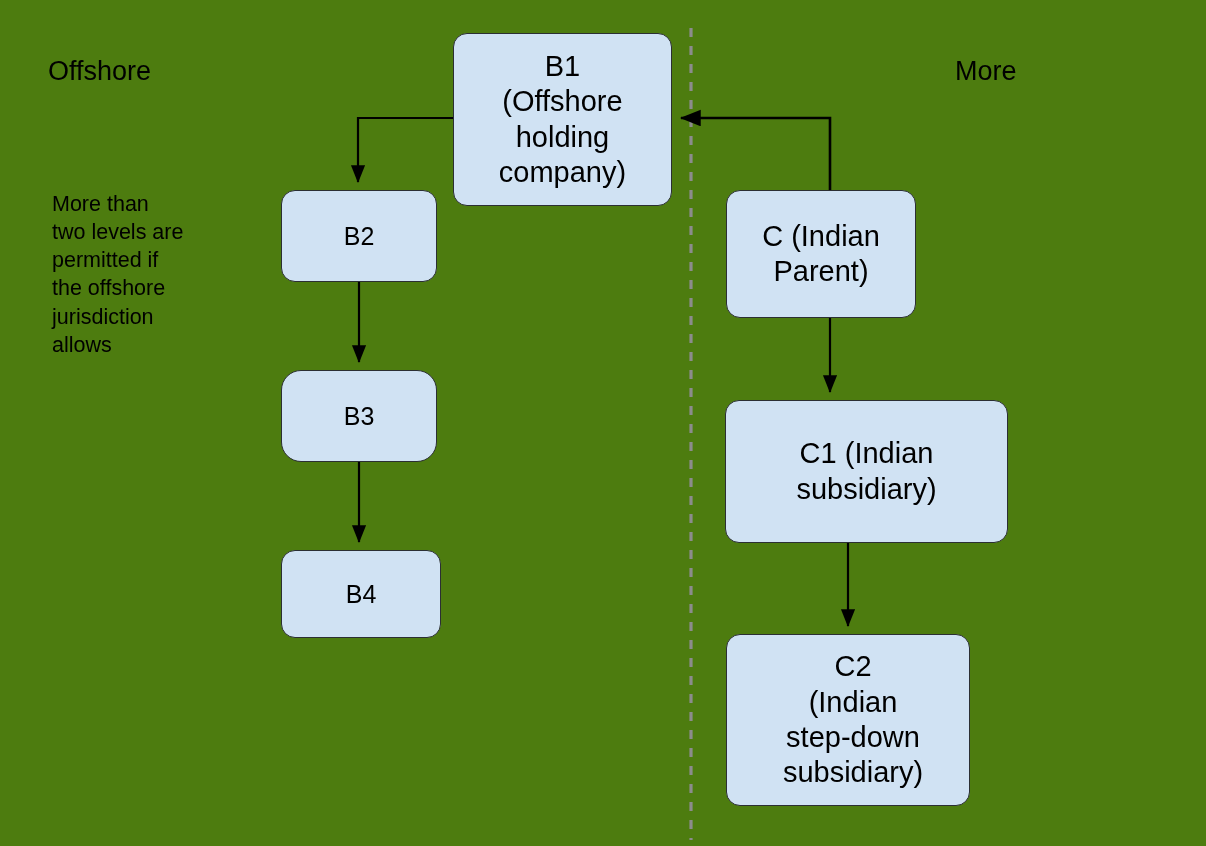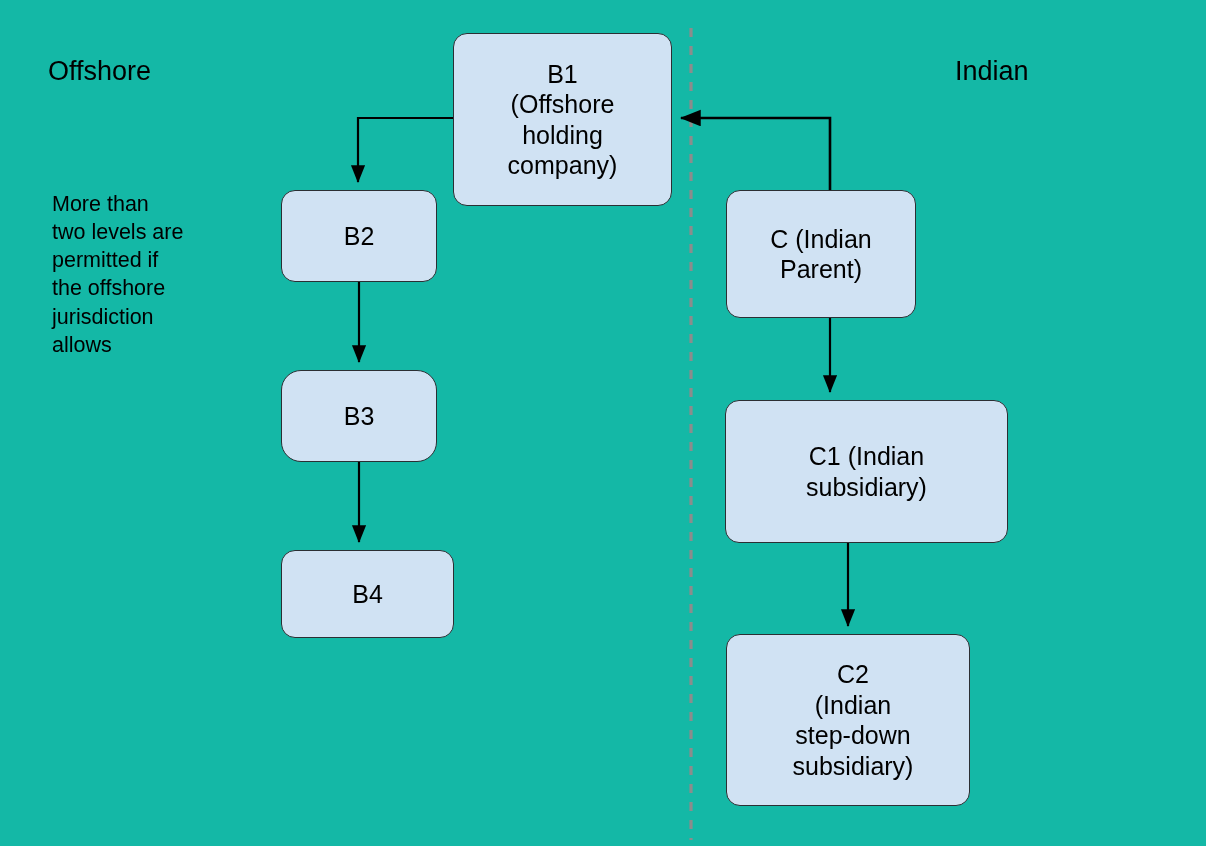--- a/index.html
+++ b/index.html
@@ -4,21 +4,21 @@
 <style>
   html, body {
     margin: 0;
     padding: 0;
     background: #ffffff;
   }
   #canvas {
     position: relative;
     width: 1206px;
     height: 846px;
-    background: #14b8a6;
+    background: #4d7c0f;
     overflow: hidden;
     font-family: "Liberation Sans", sans-serif;
   }
   #edges {
     position: absolute;
     left: 0;
     top: 0;
     width: 1206px;
     height: 846px;
     pointer-events: none;
@@ -40,21 +40,21 @@
   .node {
     position: absolute;
     box-sizing: border-box;
     background: #d0e2f3;
     border: 1.6px solid #2b2f33;
     border-radius: 14px;
     display: flex;
     align-items: center;
     justify-content: center;
     text-align: center;
-    font-size: 25px;
+    font-size: 29px;
     color: #000000;
     line-height: 1.22;
     white-space: pre-line;
     padding: 2px 6px;
   }
   .node-small {
     font-size: 25px;
   }
 </style>
 </head>
@@ -79,39 +79,39 @@
 
     <path d="M359,462 L359,542" fill="none" stroke="#000000" stroke-width="2.2" marker-end="url(#arrowhead)"></path>
 
     <path d="M830,318 L830,392" fill="none" stroke="#000000" stroke-width="2.2" marker-end="url(#arrowhead)"></path>
 
     <path d="M848,543 L848,626" fill="none" stroke="#000000" stroke-width="2.2" marker-end="url(#arrowhead)"></path>
   </svg>
 
   <div class="region-label" style="left:48px; top:55px;">Offshore</div>
 
-  <div class="region-label" style="left:955px; top:55px;">Indian</div>
+  <div class="region-label" style="left:955px; top:55px;">More</div>
 
   <div class="note-text" style="left:52px; top:190px; width:210px;">More than
 two levels are
 permitted if
 the offshore
 jurisdiction
 allows</div>
 
   <div class="node" style="left:453px; top:33px; width:219px; height:173px;">B1
 (Offshore
 holding
 company)</div>
 
   <div class="node node-small" style="left:281px; top:190px; width:156px; height:92px;text-align:right;">B2</div>
 
   <div class="node node-small" style="left:281px; top:370px; width:156px; height:92px;border-radius:20px;">B3</div>
 
-  <div class="node node-small" style="left:281px; top:550px; width:173px; height:88px;">B4</div>
+  <div class="node node-small" style="left:281px; top:550px; width:160px; height:88px;">B4</div>
 
   <div class="node" style="left:726px; top:190px; width:190px; height:128px;">C (Indian
 Parent)</div>
 
   <div class="node" style="left:725px; top:400px; width:283px; height:143px;">C1 (Indian
 subsidiary)</div>
 
   <div class="node" style="left:726px; top:634px; width:244px; height:172px;padding-left:16px;">C2
 (Indian
 step-down

